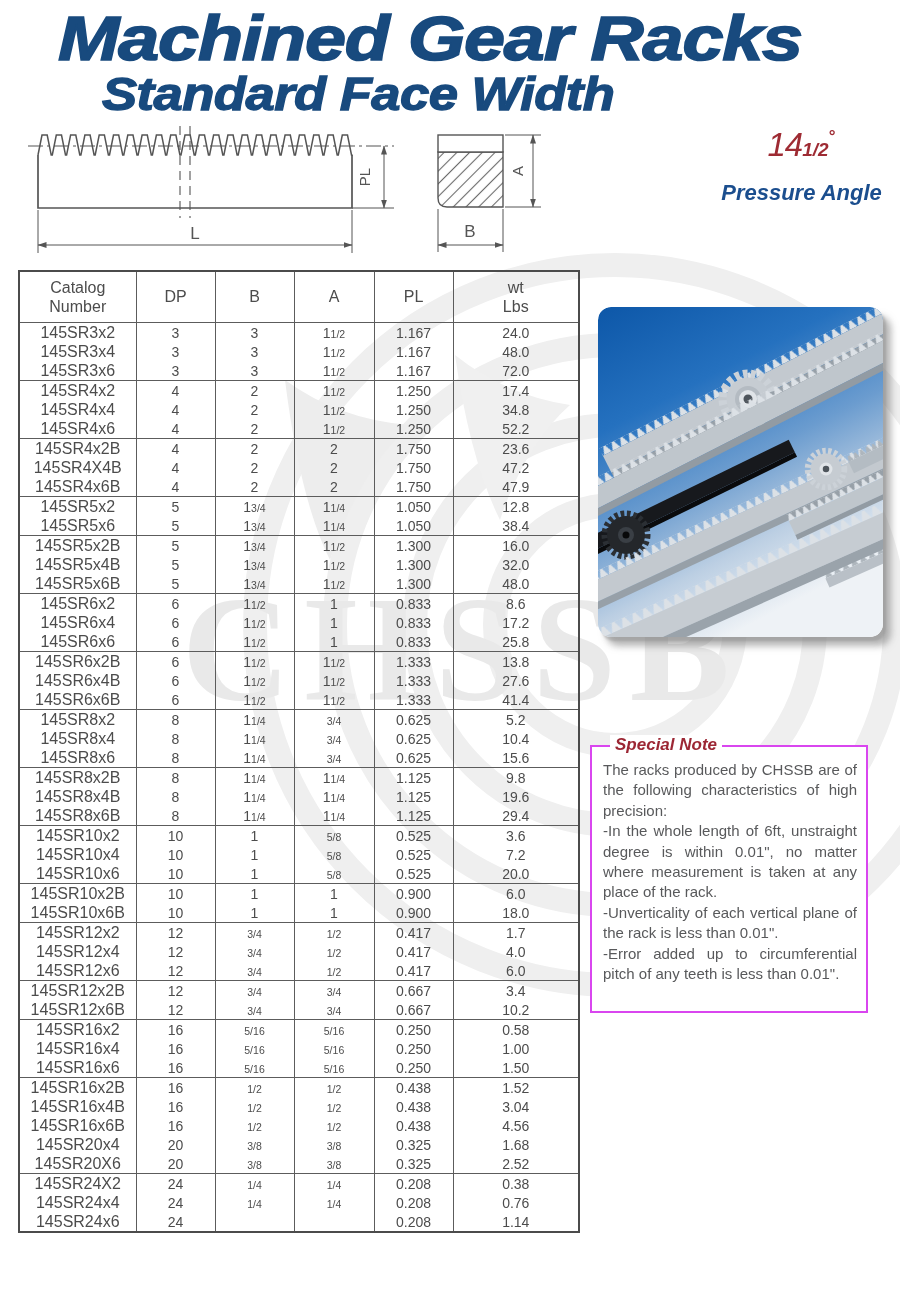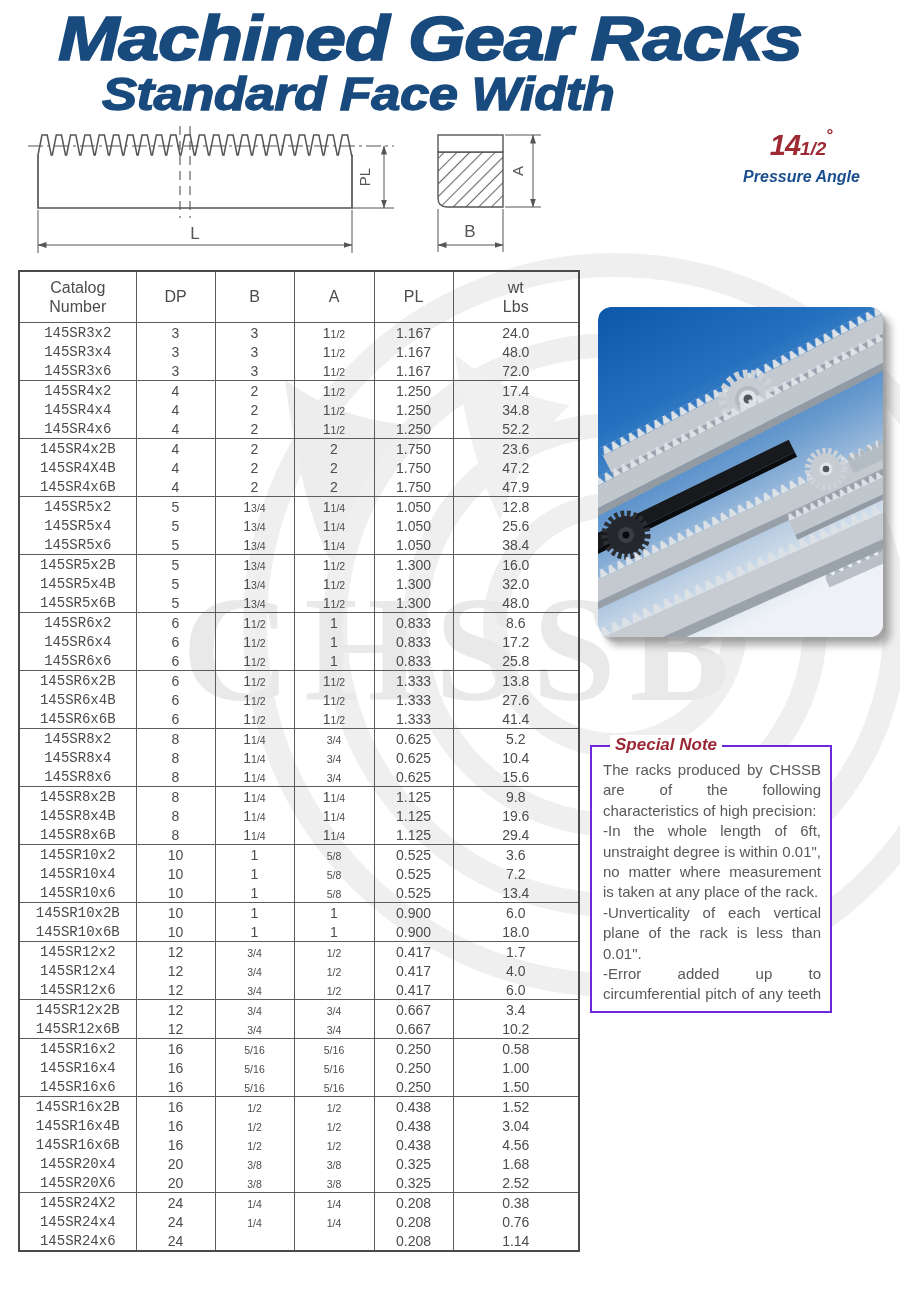--- a/index.html
+++ b/index.html
@@ -19,54 +19,54 @@
     -webkit-text-stroke:1.6px #184a7e; }
   .page-subtitle { position:absolute; left:102px; top:66px; z-index:2;
     font-style:italic; font-weight:bold; font-size:47px; color:#184a7e;
     letter-spacing:-0.5px; white-space:nowrap;
     transform:scaleX(1.12); transform-origin:left top;
     -webkit-text-stroke:1.3px #184a7e; }
 
   
   .pressure-block { position:absolute; left:703px; top:126px; width:197px;
     text-align:center; z-index:2; }
-  .pa-value { font-style:italic; font-weight:bold; font-size:29px; color:#9e2b33;
+  .pa-value { font-style:italic; font-weight:normal; font-size:33px; color:#9e2b33;
     letter-spacing:-1px; }
   .pa-frac  { font-style:italic; font-weight:bold; font-size:19px; color:#9e2b33; }
   .pa-deg   { font-style:normal; font-weight:bold; font-size:17px; color:#9e2b33;
     vertical-align:14px; }
-  .pa-label { font-style:italic; font-weight:bold; font-size:16px; color:#1b4e8e;
-    margin-top:6px; }
+  .pa-label { font-style:italic; font-weight:bold; font-size:22px; color:#1b4e8e;
+    margin-top:16px; }
 
   
   .dim-svg { position:absolute; left:20px; top:112px; z-index:2; }
   .dim-svg text { fill:#555; font-family:"Liberation Sans", sans-serif; }
 
   
   .rack-table-wrap { position:absolute; left:18px; top:270px; z-index:2; }
   table.rack { border-collapse:collapse; table-layout:fixed; width:562px;
     border:2px solid #4b4b4b; background:transparent; }
   table.rack th { border-bottom:1.6px solid #5c5c5c; height:48px;
     font-size:16px; font-weight:normal; color:#4c4c4c;
     white-space:pre-line; line-height:1.2; }
   table.rack th + th, table.rack td + td { border-left:1.5px solid #5c5c5c; }
   table.rack td { height:19px; padding:0; line-height:1; font-size:14px;
     text-align:center; color:#4c4c4c; }
-  table.rack td:first-child { font-size:14px;font-family:Liberation Mono, monospace; }
+  table.rack td:first-child { font-size:16px; }
   table.rack tr.grp td { border-top:1.5px solid #5c5c5c; }
   .fr { font-size:10.5px; }
 
   
   .photo { position:absolute; left:598px; top:307px; width:285px; height:330px;
     z-index:3; border-radius:13px;
     box-shadow:8px 9px 7px rgba(130,130,130,0.6), 3px 4px 2px rgba(150,150,150,0.35); }
 
   
-  .note-box { position:absolute; left:590px; top:745px; width:242px; height:268px;
-    box-sizing:border-box; border:2px solid #6d28d9; background:#ffffff; z-index:3; }
+  .note-box { position:absolute; left:590px; top:745px; width:278px; height:268px;
+    box-sizing:border-box; border:2px solid #d946ef; background:#ffffff; z-index:3; }
   .note-title { position:absolute; top:-12px; left:18px; background:#ffffff;
     padding:0 5px; font-style:italic; font-weight:bold; font-size:17px;
     color:#9c2734; white-space:nowrap; }
   .note-body { padding:13px 9px 0 11px; overflow:hidden; height:245px; }
   .note-body p { margin:0; font-size:15px; line-height:1.36; text-align:justify;
     color:#58595b; }
 </style>
 </head>
 <body>
 
@@ -226,28 +226,20 @@
         </tr>
         <tr class="grp">
           <td>145SR5x2</td>
           <td>5</td>
           <td>1<span class="fr">3/4</span></td>
           <td>1<span class="fr">1/4</span></td>
           <td>1.050</td>
           <td>12.8</td>
         </tr>
         <tr>
-          <td>145SR5x4</td>
-          <td>5</td>
-          <td>1<span class="fr">3/4</span></td>
-          <td>1<span class="fr">1/4</span></td>
-          <td>1.050</td>
-          <td>25.6</td>
-        </tr>
-        <tr>
           <td>145SR5x6</td>
           <td>5</td>
           <td>1<span class="fr">3/4</span></td>
           <td>1<span class="fr">1/4</span></td>
           <td>1.050</td>
           <td>38.4</td>
         </tr>
         <tr class="grp">
           <td>145SR5x2B</td>
           <td>5</td>
@@ -383,21 +375,21 @@
           <td><span class="fr">5/8</span></td>
           <td>0.525</td>
           <td>7.2</td>
         </tr>
         <tr>
           <td>145SR10x6</td>
           <td>10</td>
           <td>1</td>
           <td><span class="fr">5/8</span></td>
           <td>0.525</td>
-          <td>13.4</td>
+          <td>20.0</td>
         </tr>
         <tr class="grp">
           <td>145SR10x2B</td>
           <td>10</td>
           <td>1</td>
           <td>1</td>
           <td>0.900</td>
           <td>6.0</td>
         </tr>
         <tr>

